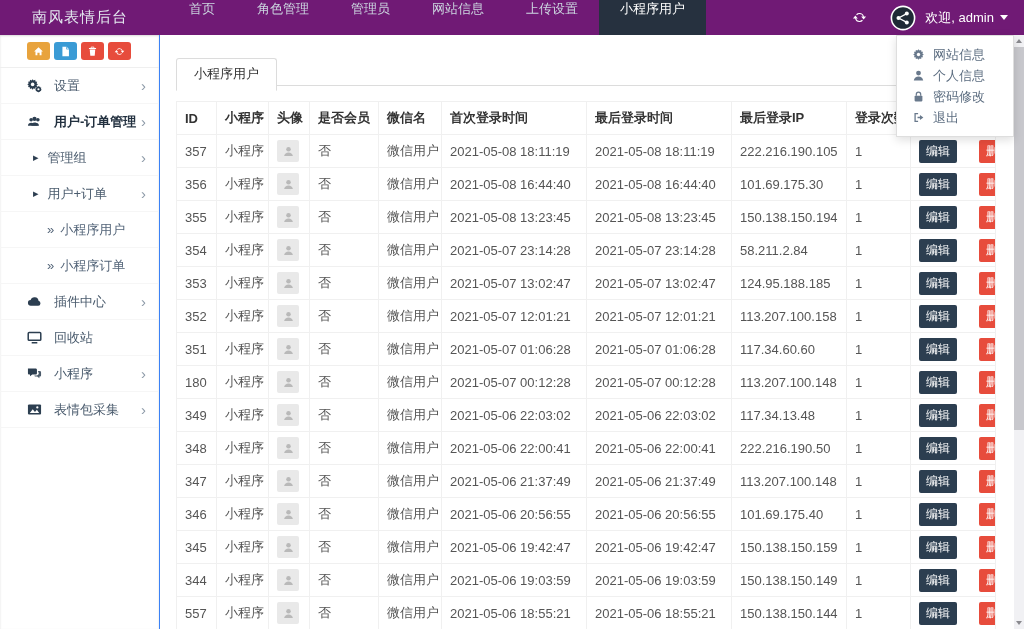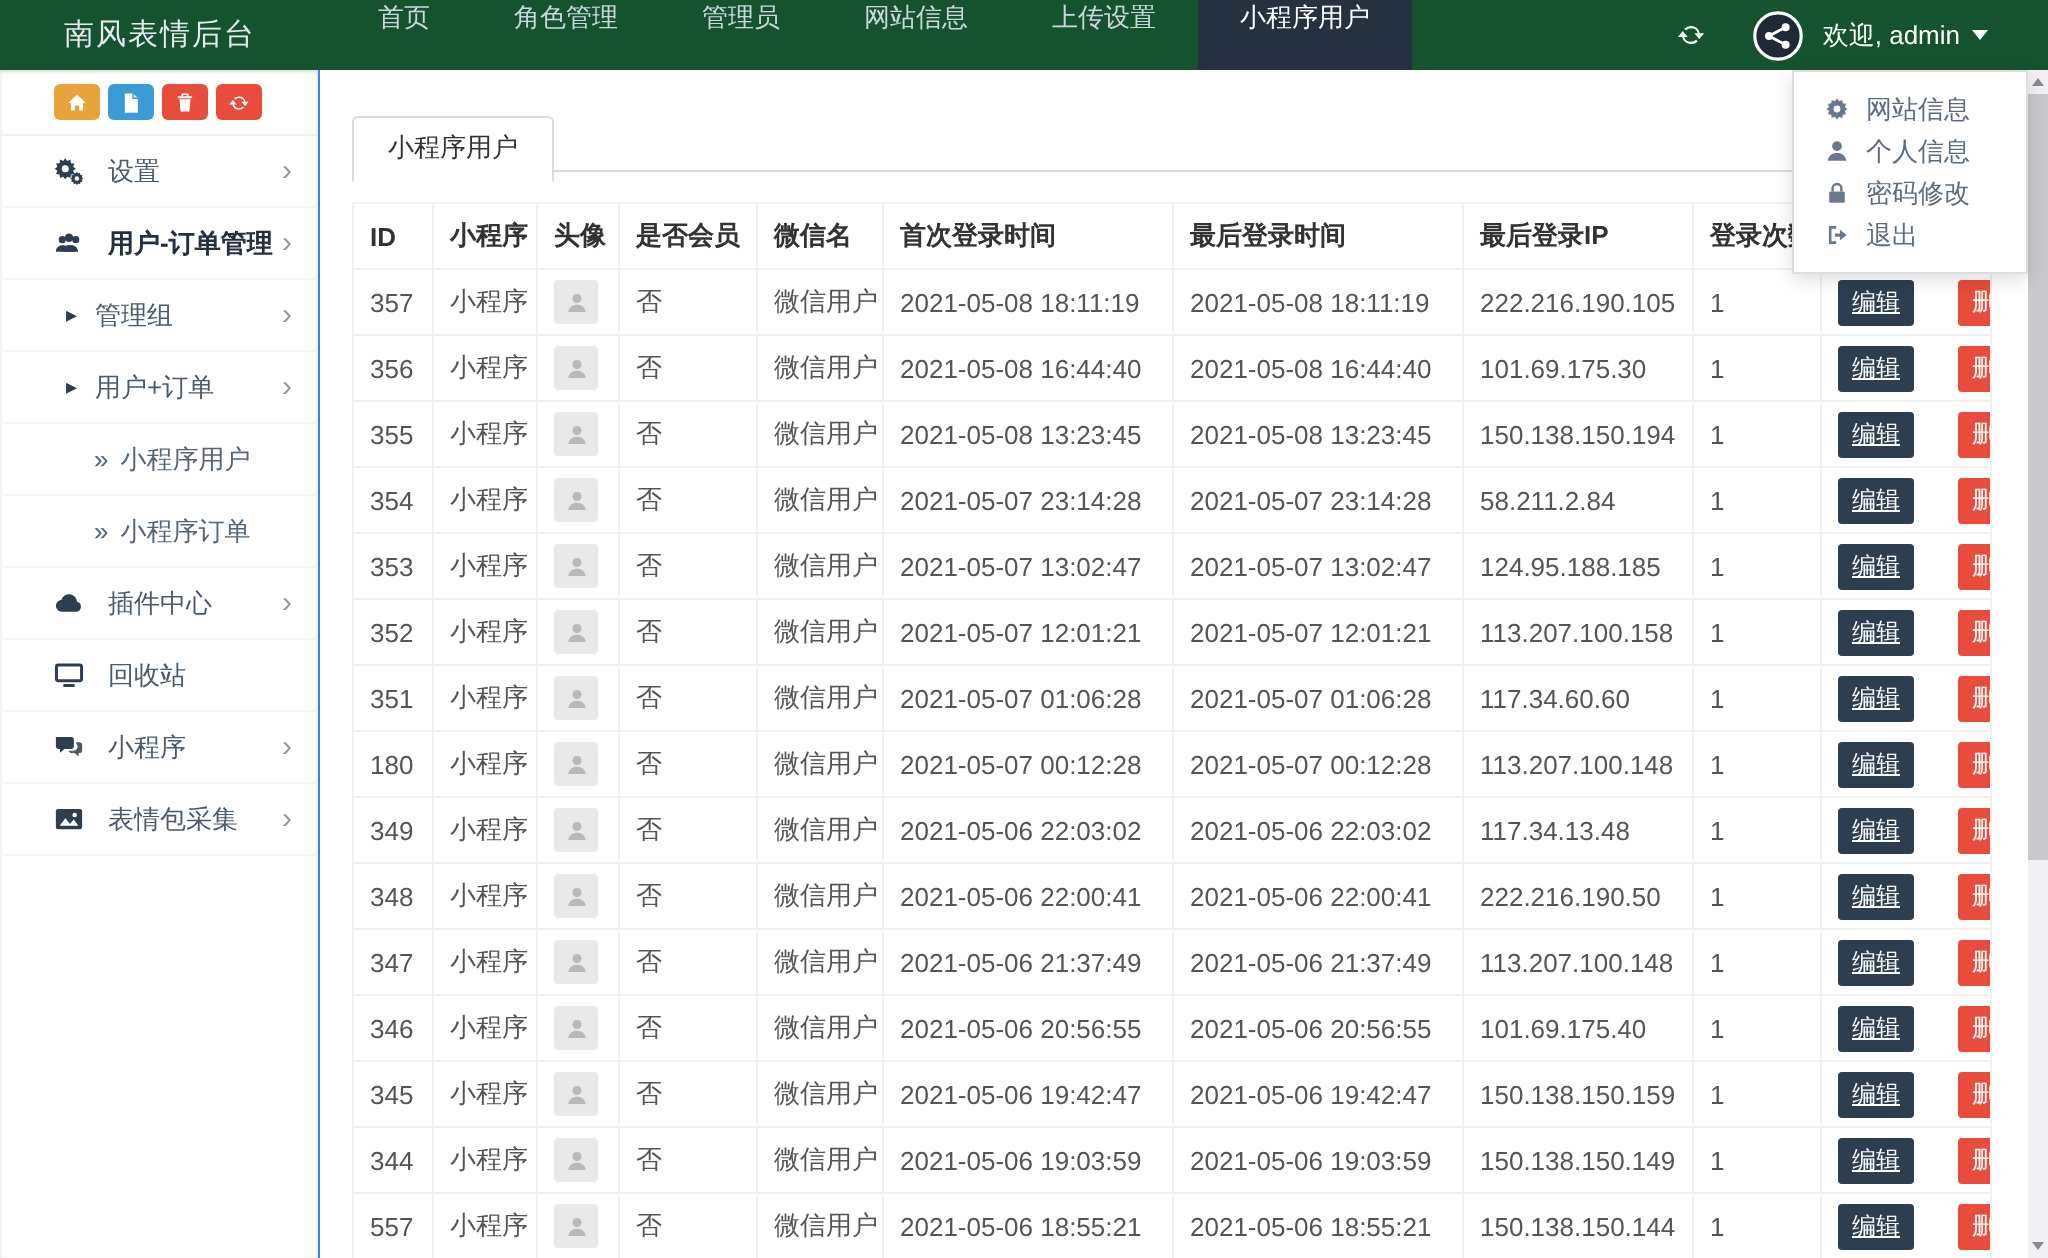--- a/index.html
+++ b/index.html
@@ -5,26 +5,26 @@
   * { box-sizing: border-box; margin: 0; padding: 0; }
   html,body { width:1024px; height:629px; }
   body {
     font-family:"Liberation Sans","DejaVu Sans",sans-serif;
     background:#fff; position:relative; overflow:hidden;
     -webkit-font-smoothing:antialiased;
   }
   svg { display:block; }
 
   
-  .navbar{position:absolute;top:0;left:0;right:0;height:35px;background:#14532d;display:flex;align-items:stretch;z-index:30;}
+  .navbar{position:absolute;top:0;left:0;right:0;height:35px;background:#701a75;display:flex;align-items:stretch;z-index:30;}
   .brand{width:160px;display:flex;align-items:center;justify-content:center;color:#e3e9ef;font-size:15px;letter-spacing:1px;}
   .nav-menu{display:flex;margin-left:8px;}
   .nav-item{display:flex;padding:0 21px;font-size:13px;color:#ccd6e0;cursor:pointer;}
   .nav-item.active{background:#26313f;color:#fff;}
-  .nav-right{margin-left:auto;display:flex;align-items:center;padding-right:30px;}
+  .nav-right{margin-left:auto;display:flex;align-items:center;padding-right:16px;}
   .refresh-btn{color:#fff;padding:0 15px;display:flex;align-items:center;cursor:pointer;height:100%;}
   .avatar-btn{display:flex;align-items:center;cursor:pointer;height:100%;}
   .avatar{width:26px;height:26px;margin:0 9px 0 8px;}
   .welcome{font-size:13px;color:#fff;}
   .caret-down{width:0;height:0;border-left:4px solid transparent;border-right:4px solid transparent;border-top:5px solid #fff;margin-left:6px;}
 
   
   .dropdown{position:absolute;top:35px;right:10px;width:118px;background:#fff;border:1px solid #dedede;box-shadow:0 3px 9px rgba(0,0,0,.13);padding:8px 0;z-index:40;}
   .dropdown-item{display:flex;align-items:center;gap:8px;padding:3px 15px;font-size:13px;color:#5c6d80;cursor:pointer;line-height:15px;}
   .dd-icon{width:13px;height:13px;color:#69798c;flex:0 0 13px;}
@@ -51,21 +51,21 @@
   .content{position:absolute;top:35px;left:160px;right:10px;bottom:0;background:#fff;padding:22px 18px 0 16px;overflow:hidden;}
   .tabbar{border-bottom:1px solid #dcdcdc;height:29px;}
   .tab{display:inline-block;padding:6px 17px 7px;border:1px solid #dcdcdc;border-bottom:1px solid #fff;border-radius:3px 3px 0 0;background:#fff;font-size:13px;color:#333;position:relative;top:1px;cursor:pointer;}
   table{width:100%;border-collapse:collapse;margin-top:15px;table-layout:fixed;}
   th,td{border:1px solid #f0f0f0;height:33px;padding:0 8px;font-size:13px;text-align:left;vertical-align:middle;white-space:nowrap;overflow:hidden;}
   th{color:#333;font-weight:700;}
   td{color:#555;}
   .avatar-ph{width:22px;height:22px;background:#e9e9e9;border-radius:2px;display:flex;align-items:center;justify-content:center;color:#b9b9b9;}
   .avatar-ph svg{width:13px;height:13px;}
   .btn-edit,.btn-del{border:none;border-radius:2px;color:#fff;font-size:12px;padding:3px 7px;cursor:pointer;font-family:inherit;}
-  .btn-edit{background:#2c3e50;margin-right:22px;text-decoration:underline;}
+  .btn-edit{background:#2c3e50;margin-right:22px;}
   .btn-del{background:#e74c3c;}
 
   
   .scrollbar{position:absolute;top:35px;right:0;bottom:0;width:10px;background:#f1f1f4;z-index:20;}
   .sb-up,.sb-down{position:absolute;left:0;width:10px;height:12px;display:flex;align-items:center;justify-content:center;cursor:pointer;}
   .sb-up{top:0;} .sb-down{bottom:0;}
   .tri-up{width:0;height:0;border-left:3px solid transparent;border-right:3px solid transparent;border-bottom:4px solid #8a8a8f;}
   .tri-down{width:0;height:0;border-left:3px solid transparent;border-right:3px solid transparent;border-top:4px solid #8a8a8f;}
   .sb-thumb{position:absolute;top:12px;left:0;width:10px;height:383px;background:#c8c8cd;cursor:pointer;}
 </style>

